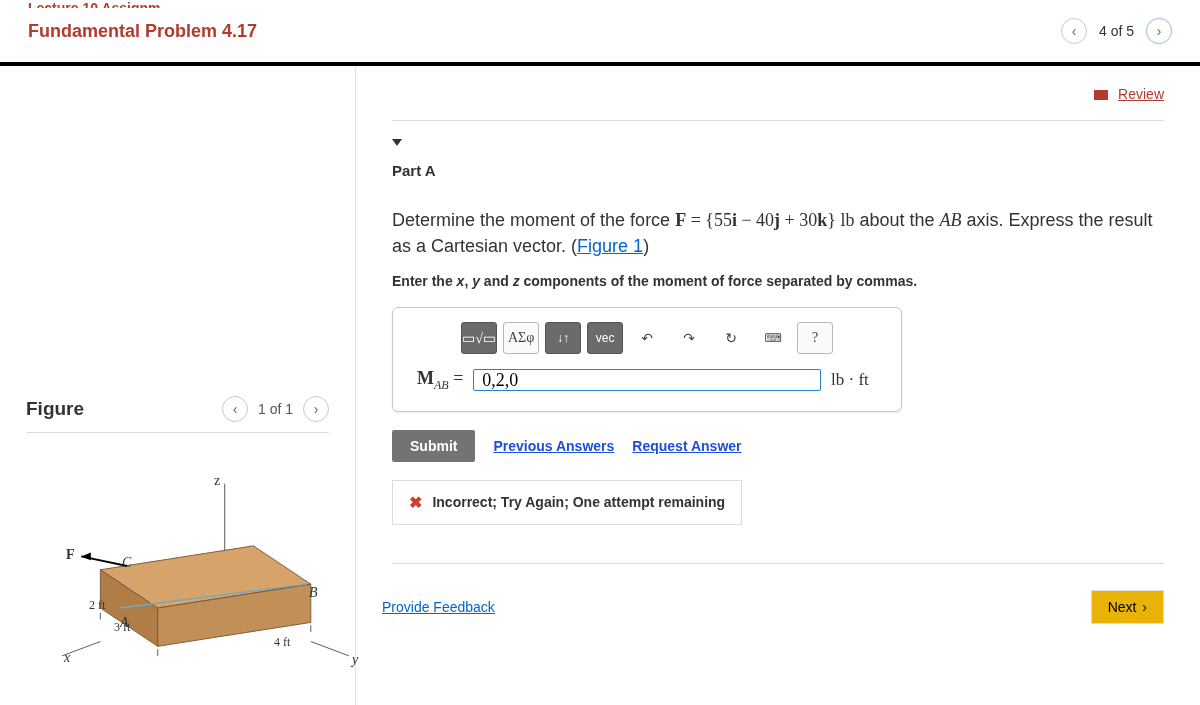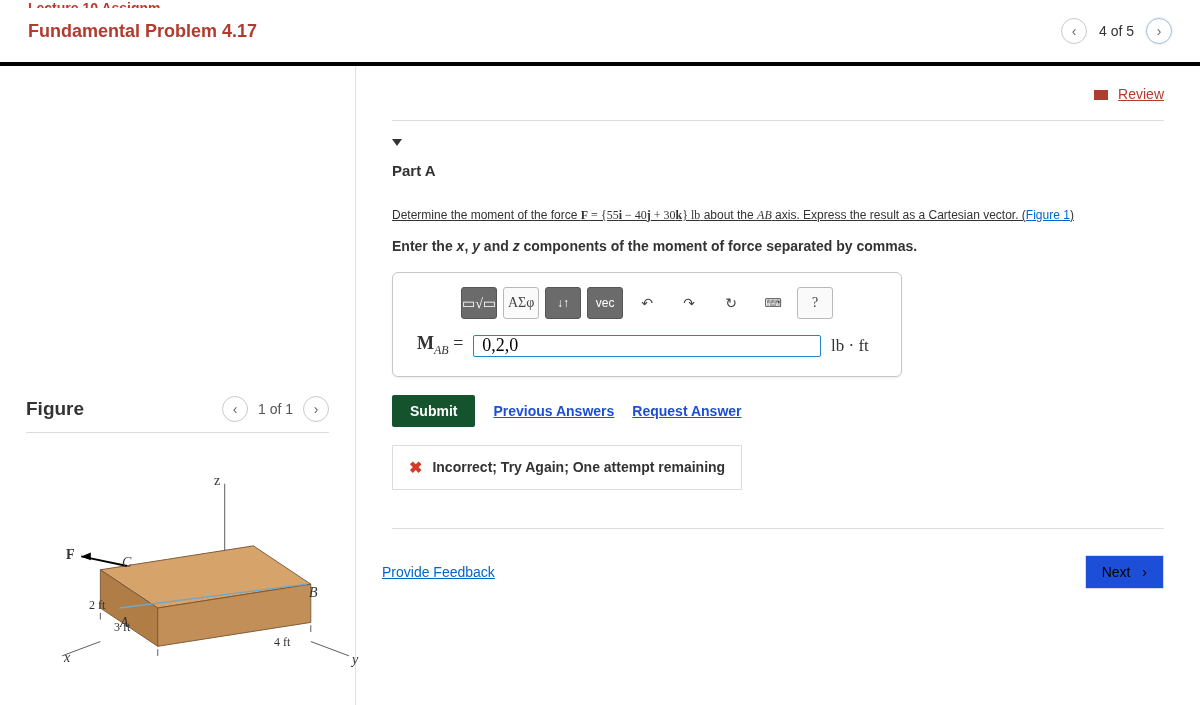--- a/index.html
+++ b/index.html
@@ -98,21 +98,21 @@
   .part-head {
     display:flex; gap:16px;
     padding: 18px 0;
     cursor:pointer;
     flex-direction:column;
   }
   .disclosure { width:0;height:0;border-left:5px solid transparent;border-right:5px solid transparent;border-top:7px solid #333; }
   .part-title { font-weight:700; font-size:15px; }
   .part-body { padding: 0 0 38px 0; }
 
-  .prompt { padding: 10px 0 8px 0; line-height: 1.45; font-size: 12px; text-decoration: underline; }
+  .prompt { padding: 10px 0 8px 0; line-height: 1.45; font-size: 18px; }
   .prompt .math { font-family: 'Times New Roman', serif; }
   .fig-link { color:#0066cc; text-decoration: underline; cursor:pointer; }
   .instr { font-weight:700; padding: 6px 0 18px 0; }
 
   .answer-box {
     border: 1px solid #c6c6c6;
     border-radius: 6px;
     box-shadow: 0 1px 2px rgba(0,0,0,0.08);
     padding: 14px 24px 18px 24px;
     margin-bottom: 18px;
@@ -142,45 +142,45 @@
     border-radius:2px;
     padding: 4px 8px;
     font-size:18px;
     font-family:'Times New Roman', serif;
     outline:none;
   }
   .eq-unit { font-family:'Times New Roman', serif; font-size:17px; min-width:46px; }
 
   .actions { display:flex; align-items:center; gap:18px; margin-bottom:18px;}
   .submit-btn {
-    background:#14532d; color:#fff; border:none;
+    background:#737373; color:#fff; border:none;
     padding: 8px 18px; font-size:14px; font-weight:700;
     border-radius:2px; cursor:pointer;
   }
   .text-link { color:#1d4ed8; text-decoration:underline; font-weight:700; cursor:pointer; font-size:14px;}
 
   .feedback-box {
     border:1px solid #dcdcdc;
     padding:12px 16px;
     display:flex; align-items:center; gap:10px;
     font-weight:700; font-size:14px;
     width: fit-content;
   }
   .x-icon { color:#d23c2a; font-size:16px; font-weight:700; }
 
   .footer-row {
     display:flex; justify-content:space-between; align-items:center;
     padding: 26px 36px 0 26px;
   }
   .provide-link { color:#0066cc; text-decoration: underline; cursor:pointer; }
   .next-btn {
-    background:#1d4ed8;
+    background:#eab308;
     border:1px solid #dcdcdc;
     padding:8px 16px; font-size:14px; cursor:pointer;
-    display:inline-flex;align-items:center;gap:8px;
+    display:inline-flex;align-items:center;gap:2px;
   }
 
   
   .fig-panel {
     padding: 0 26px;
   }
   .fig-head {
     display:flex; justify-content:space-between; align-items:center;
     padding: 330px 0 10px 0;
     border-bottom: 1px solid #ddd;

